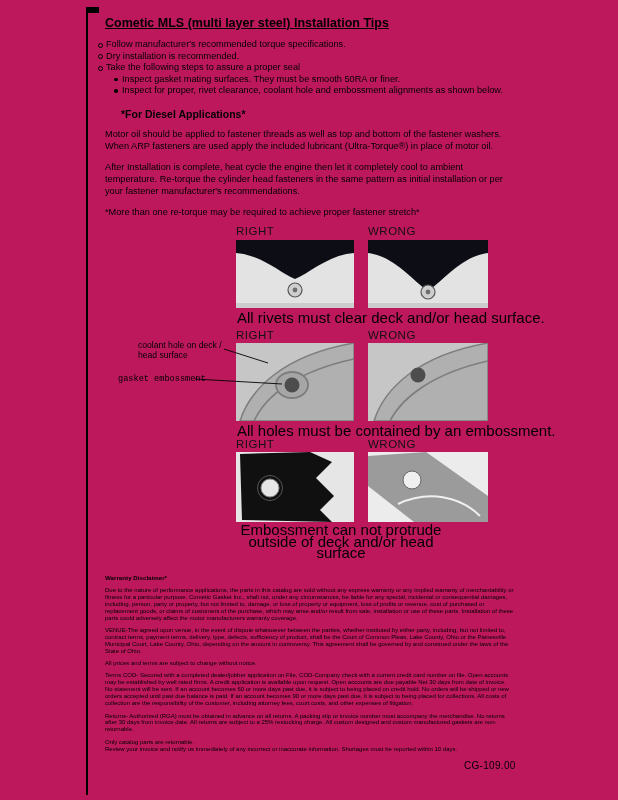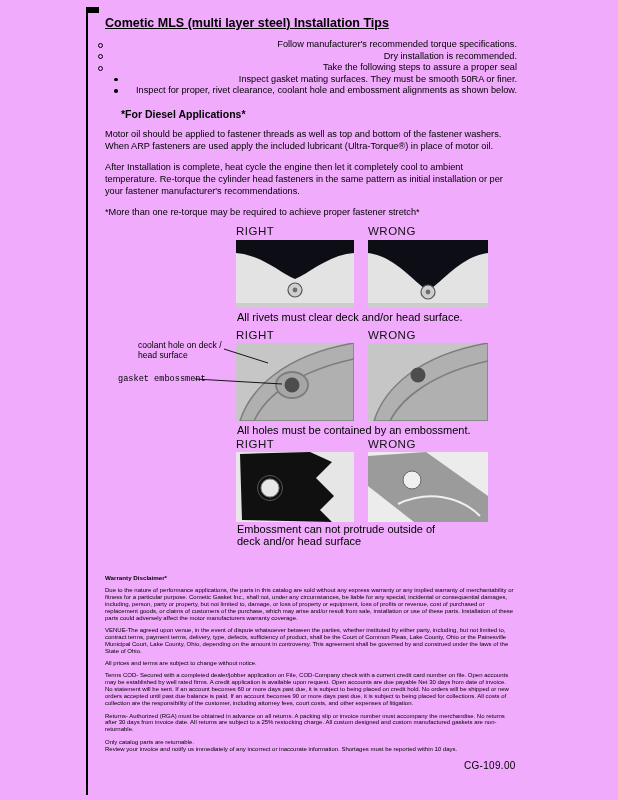--- a/index.html
+++ b/index.html
@@ -1,36 +1,36 @@
 <!DOCTYPE html>
 <html><head>
 <meta charset="utf-8">
 <style>
   html,body { margin:0; padding:0; background:#fff; }
   .page {
-    position:relative; width:618px; height:800px; background:#f0abfc;
+    position:relative; width:618px; height:800px; background:#be185d;
     font-family:"Liberation Sans", sans-serif; color:#000; overflow:hidden;
   }
   .rule-left { position:absolute; left:86px; top:7px; width:2px; height:788px; background:#000; }
   .rule-corner { position:absolute; left:86px; top:7px; width:13px; height:6px; background:#000; }
 
   .head { position:absolute; left:105px; top:16px; width:412px; }
   .title { font-size:12.5px; font-weight:bold; text-decoration:underline; margin:0 0 9px 0; }
-  .blist { list-style:none; margin:0 0 0 -8px; padding:0; font-size:9.2px; line-height:11.5px;text-align:right; }
+  .blist { list-style:none; margin:0 0 0 -8px; padding:0; font-size:9.2px; line-height:11.5px; }
   .blist li { position:relative; padding-left:9px; }
   .b1 .m-circ { position:absolute; left:1px; top:3.5px; width:3.2px; height:3.2px; border:1px solid #000; border-radius:50%; }
   .b2 { margin-left:16px; }
   .b2 .m-dot { position:absolute; left:1px; top:4px; width:3.6px; height:3.6px; background:#000; border-radius:50%; }
   .head h2 { font-size:10.5px; font-weight:bold; margin:11px 0 8px 16px; }
   .head p { font-size:9.2px; line-height:12px; margin:0 0 9px 0; }
   .head .note { margin-top:1px; }
 
   .flabel { position:absolute; width:118px; text-align:left; font-size:11.5px; letter-spacing:0.5px; color:#111; }
   .fig { position:absolute; display:block; }
-  .fcap { position:absolute; font-size:11px; line-height:11.5px; }
+  .fcap { position:absolute; font-size:15px; line-height:11.5px;text-align:center; }
   .ann { position:absolute; font-size:8.6px; line-height:10px; color:#000; }
   .ann-lines { position:absolute; left:118px; top:340px; pointer-events:none; }
 
   .r1-lab-right { left:236px; top:225px; } .r1-lab-wrong { left:368px; top:225px; width:120px; }
   .r1-img1 { left:236px; top:240px; } .r1-img2 { left:368px; top:240px; }
   .r1-cap { left:237px; top:312px; }
 
   .r2-lab-right { left:236px; top:329px; } .r2-lab-wrong { left:368px; top:329px; width:120px; }
   .r2-img1 { left:236px; top:343px; } .r2-img2 { left:368px; top:343px; }
   .r2-cap { left:237px; top:425px; }

